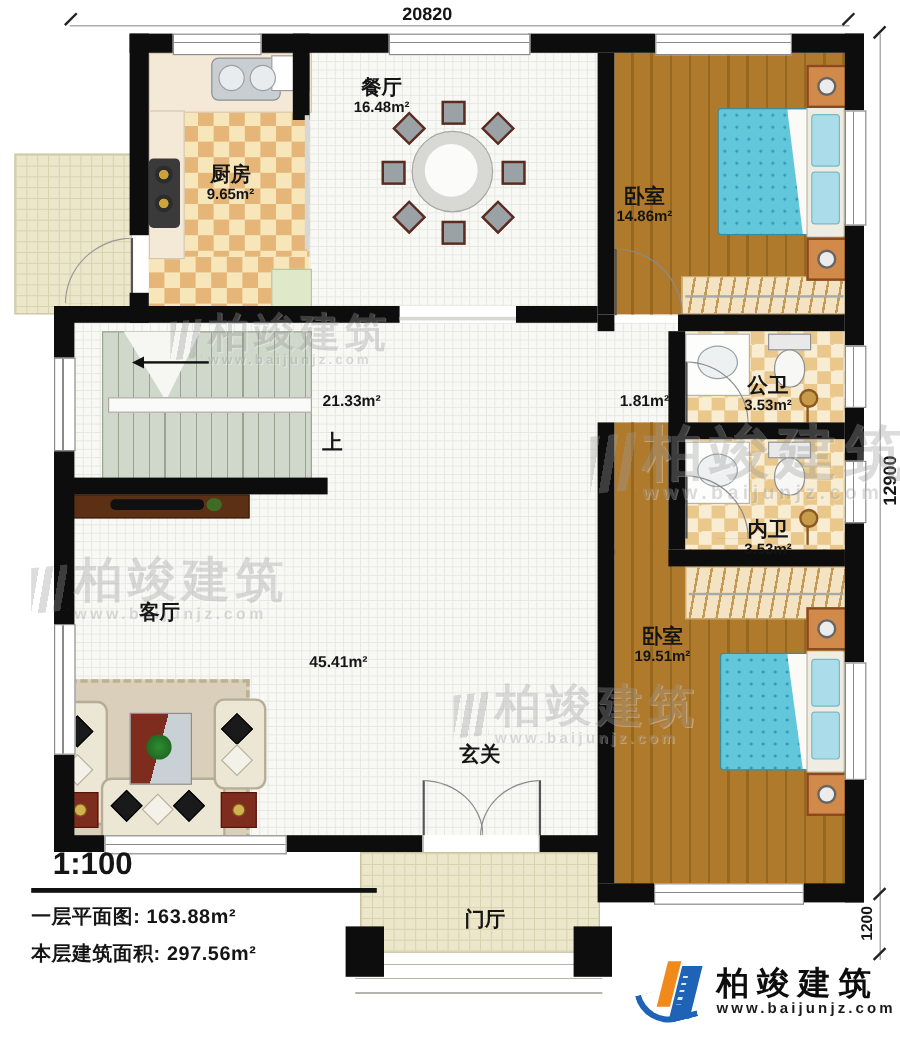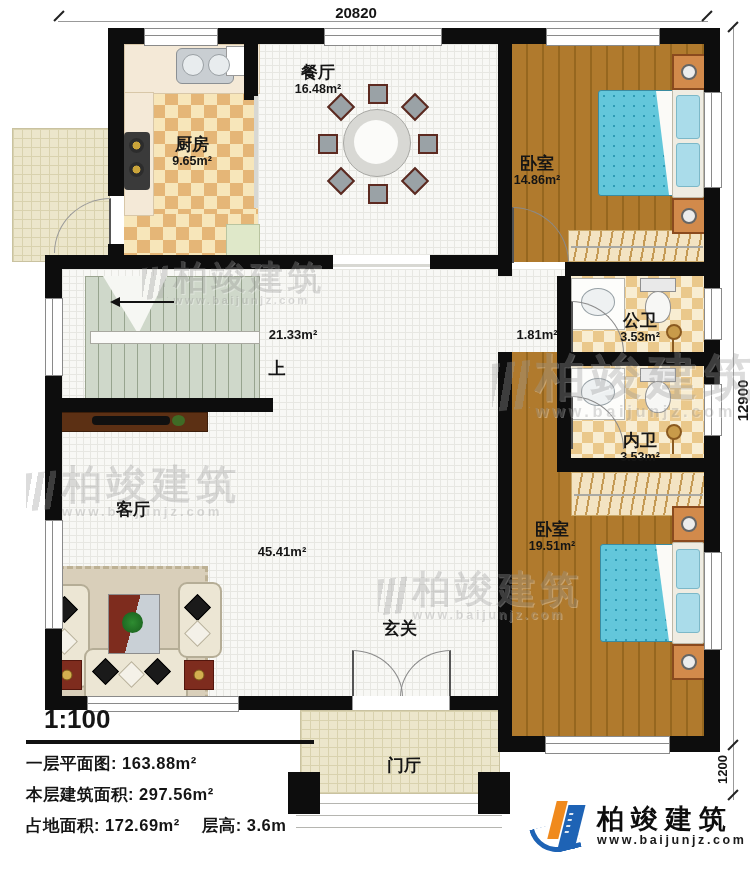--- a/index.html
+++ b/index.html
@@ -347,21 +347,20 @@
     <span class="big17">门厅</span>
   </div>
 
   <div id="titleblock">
     <div class="tb-row">
       <span class="tb-scale">1:100</span>
     </div>
     <div class="tb-underline"></div>
     <div class="tb-line"><span>一层平面图: </span><span>163.88m²</span></div>
     <div class="tb-line"><span>本层建筑面积: </span><span>297.56m²</span></div>
-    <div class="tb-line"><span>占地面积: </span><span>172.69m²</span><span class="tb-gap"></span><span>层高: </span><span>3.6m</span></div>
   </div>
 
   <div id="brandlogo">
     <span class="logo-icon">
       <span class="logo-swoosh"></span>
       <span class="logo-orange"></span>
       <span class="logo-blue"></span>
     </span>
     <span class="logo-col">
       <span class="logo-brand">柏竣建筑</span>

